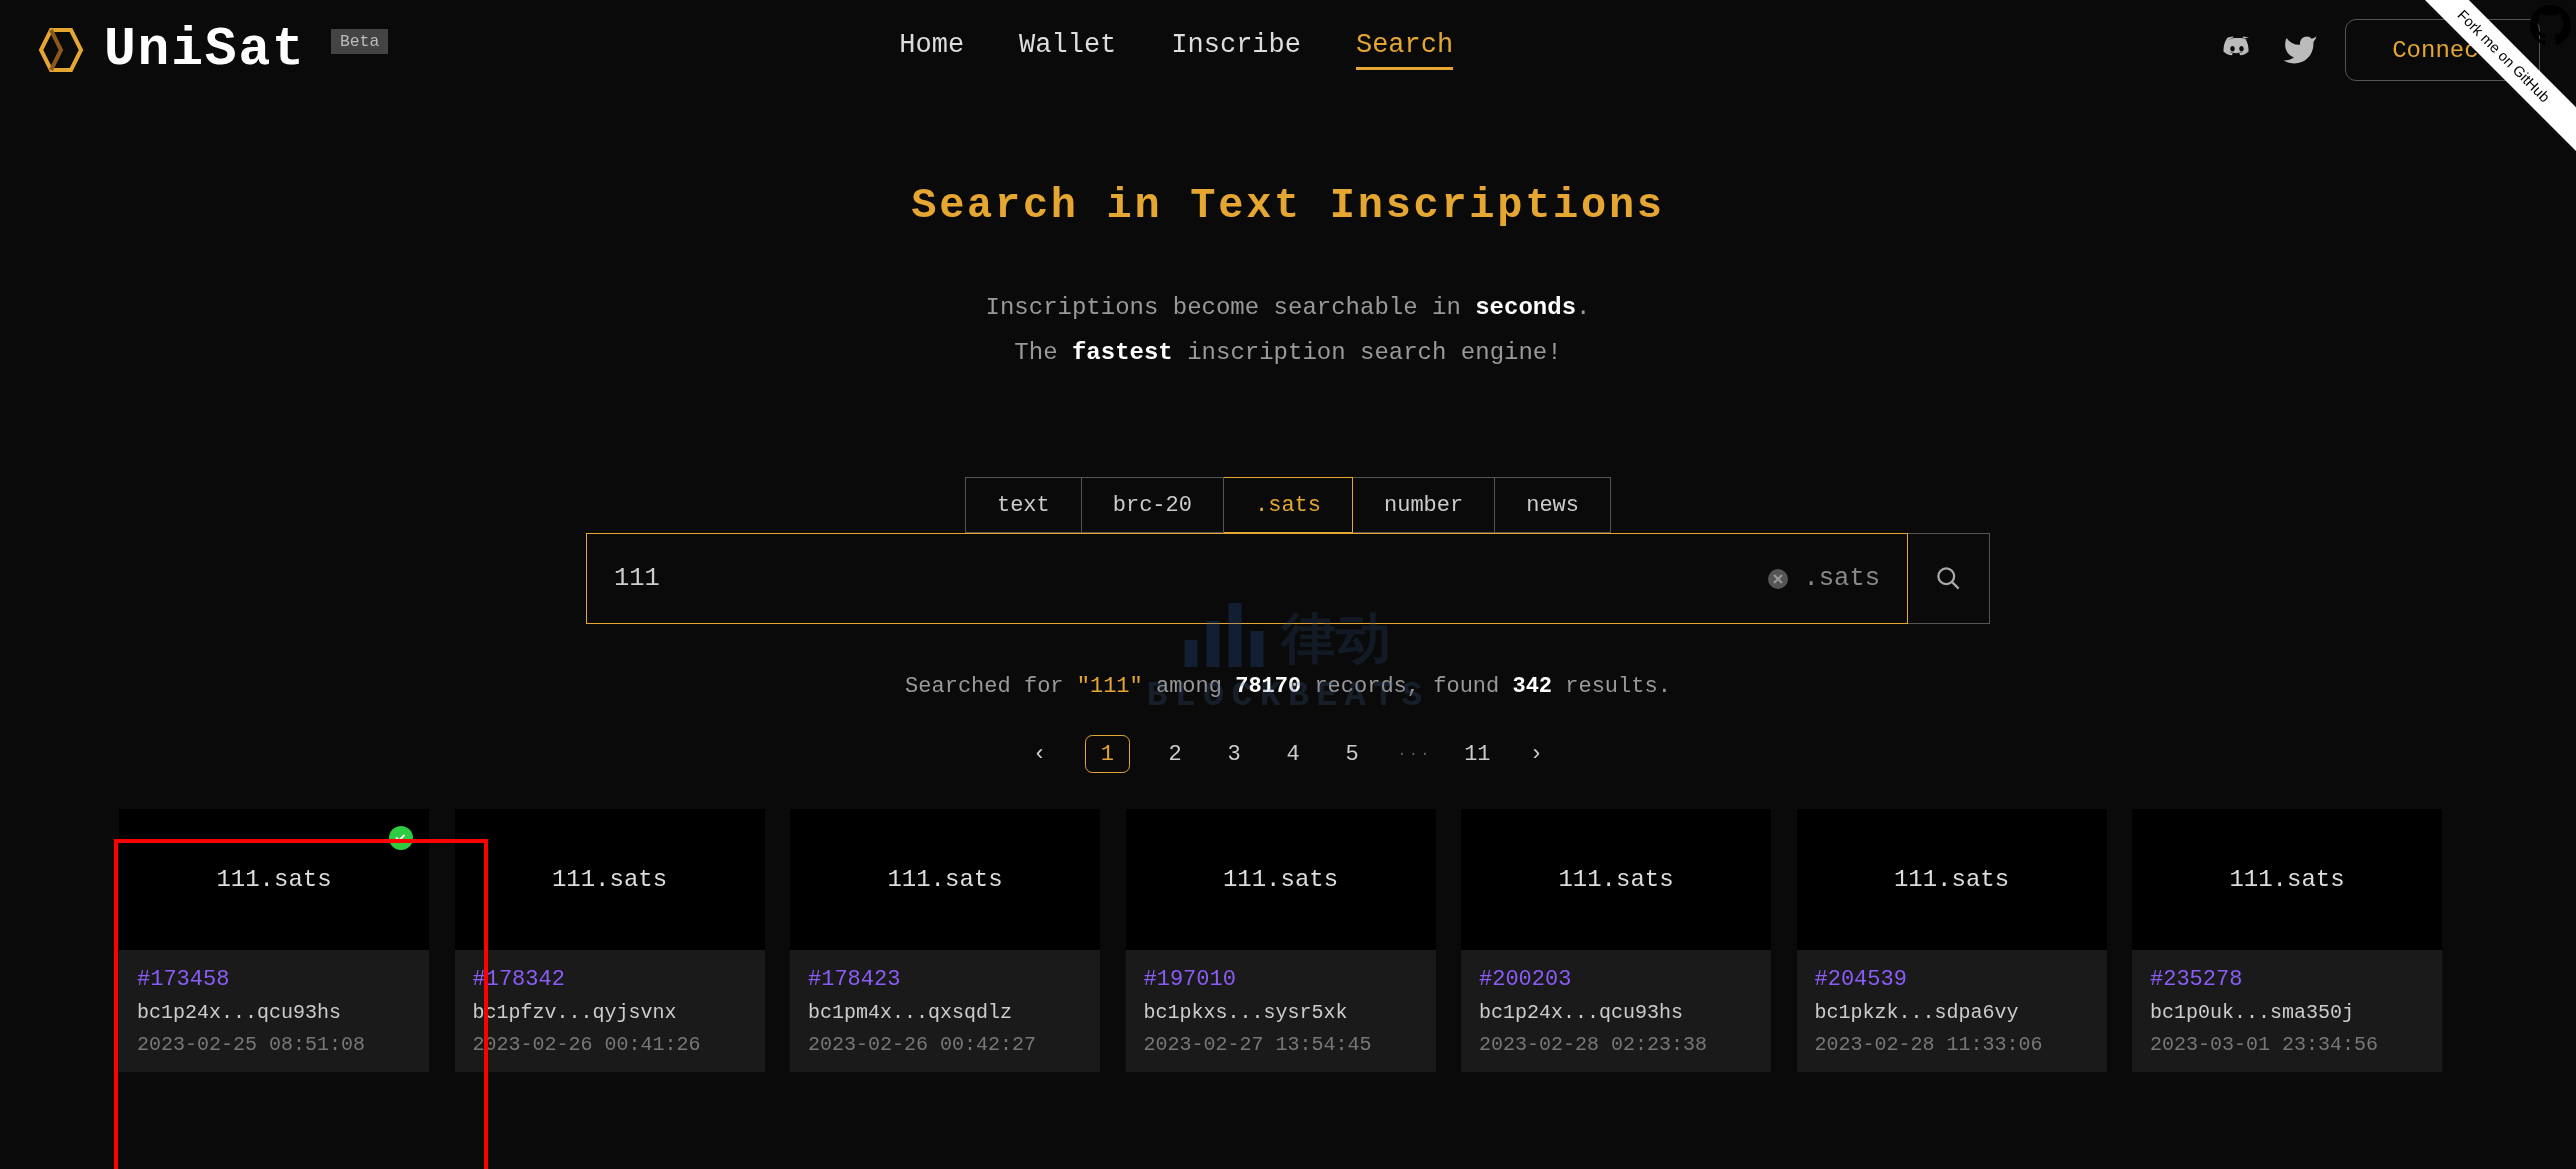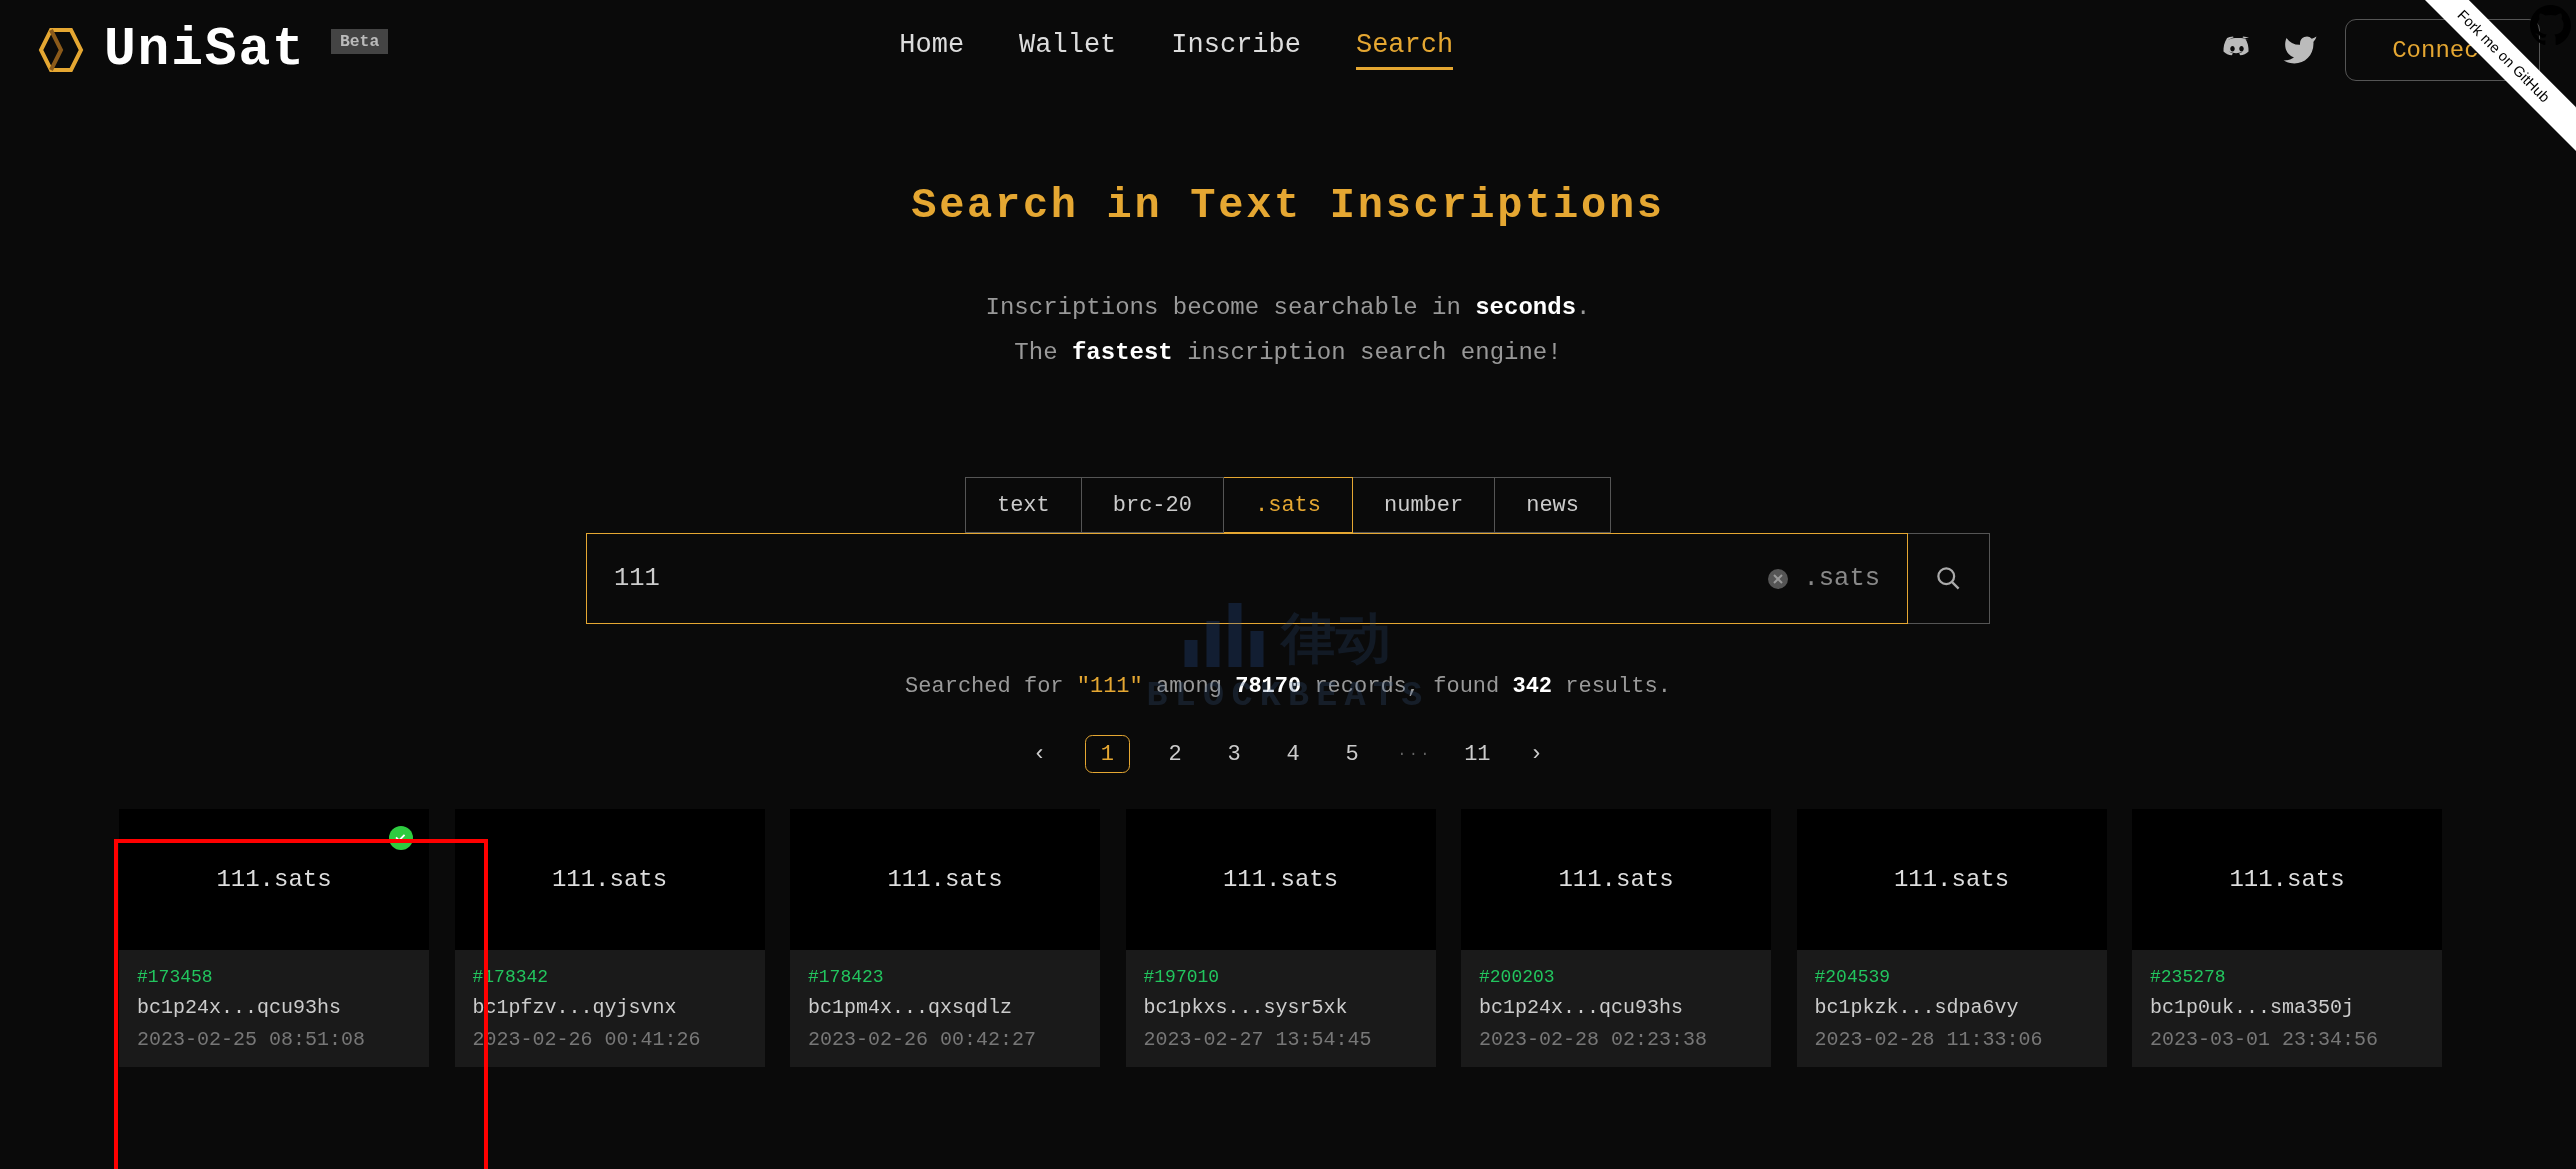--- a/index.html
+++ b/index.html
@@ -33,21 +33,20 @@
   color: #fff;
   letter-spacing: 1.8px;
 }
 .beta-badge {
   background: #444;
   color: #bbb;
   font-size: 16.4px;
   padding: 3px 9px;
   margin-left: 7.3px;
   margin-top: -18px;
-  font-weight: bold;
 }
 .nav {
   display: flex;
   gap: 55px;
   margin-left: 511px;
 }
 .nav-item {
   font-size: 27px;
   color: #ddd;
   cursor: pointer;
@@ -249,21 +248,21 @@
   border-radius: 50%;
   display: flex;
   align-items: center;
   justify-content: center;
 }
 .verified-badge svg { width: 14.6px; height: 14.6px; stroke: #fff; stroke-width: 3; fill: none; }
 .card-body {
   padding: 16.4px 18px;
   text-align: left;
 }
-.card-id { color: #22c55e; font-size: 18px; margin-bottom: 9px; }
+.card-id { color: #8b5cf6; font-size: 22px; margin-bottom: 9px; }
 .card-addr { color: #ccc; font-size: 20px; margin-bottom: 9px; }
 .card-date { color: #777; font-size: 20px; }
 .highlight-box {
   position: absolute;
   border: 4.6px solid #ff0000;
   left: 114px;
   top: 839px;
   width: 374px;
   height: 356px;
   pointer-events: none;

